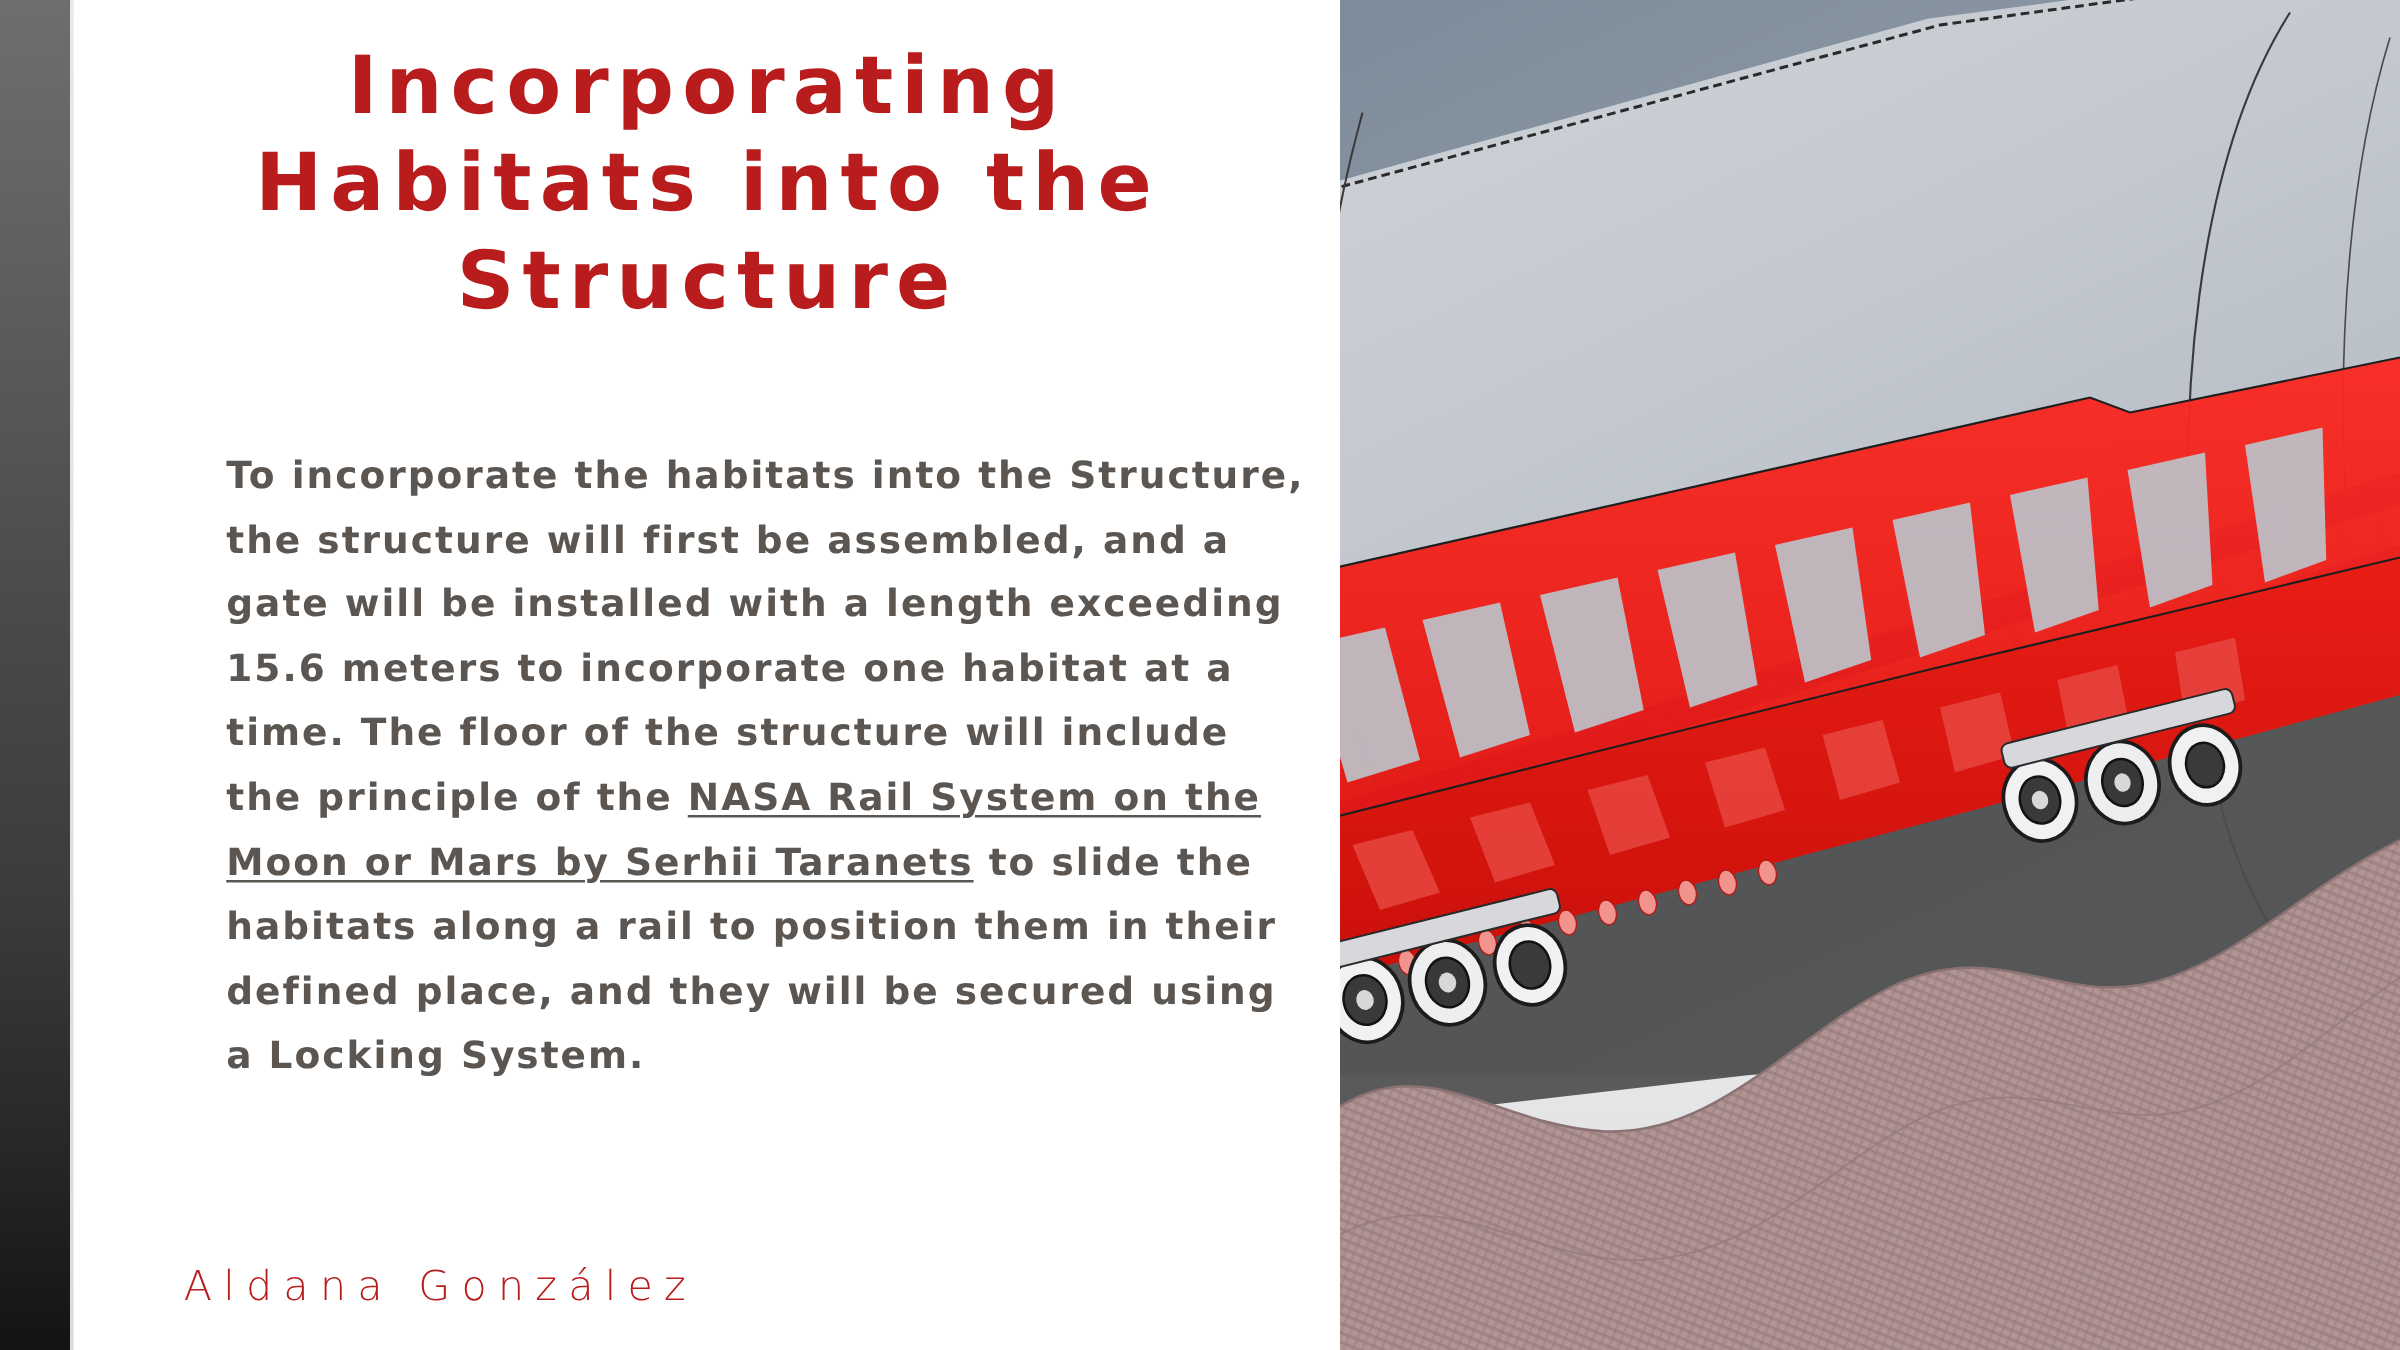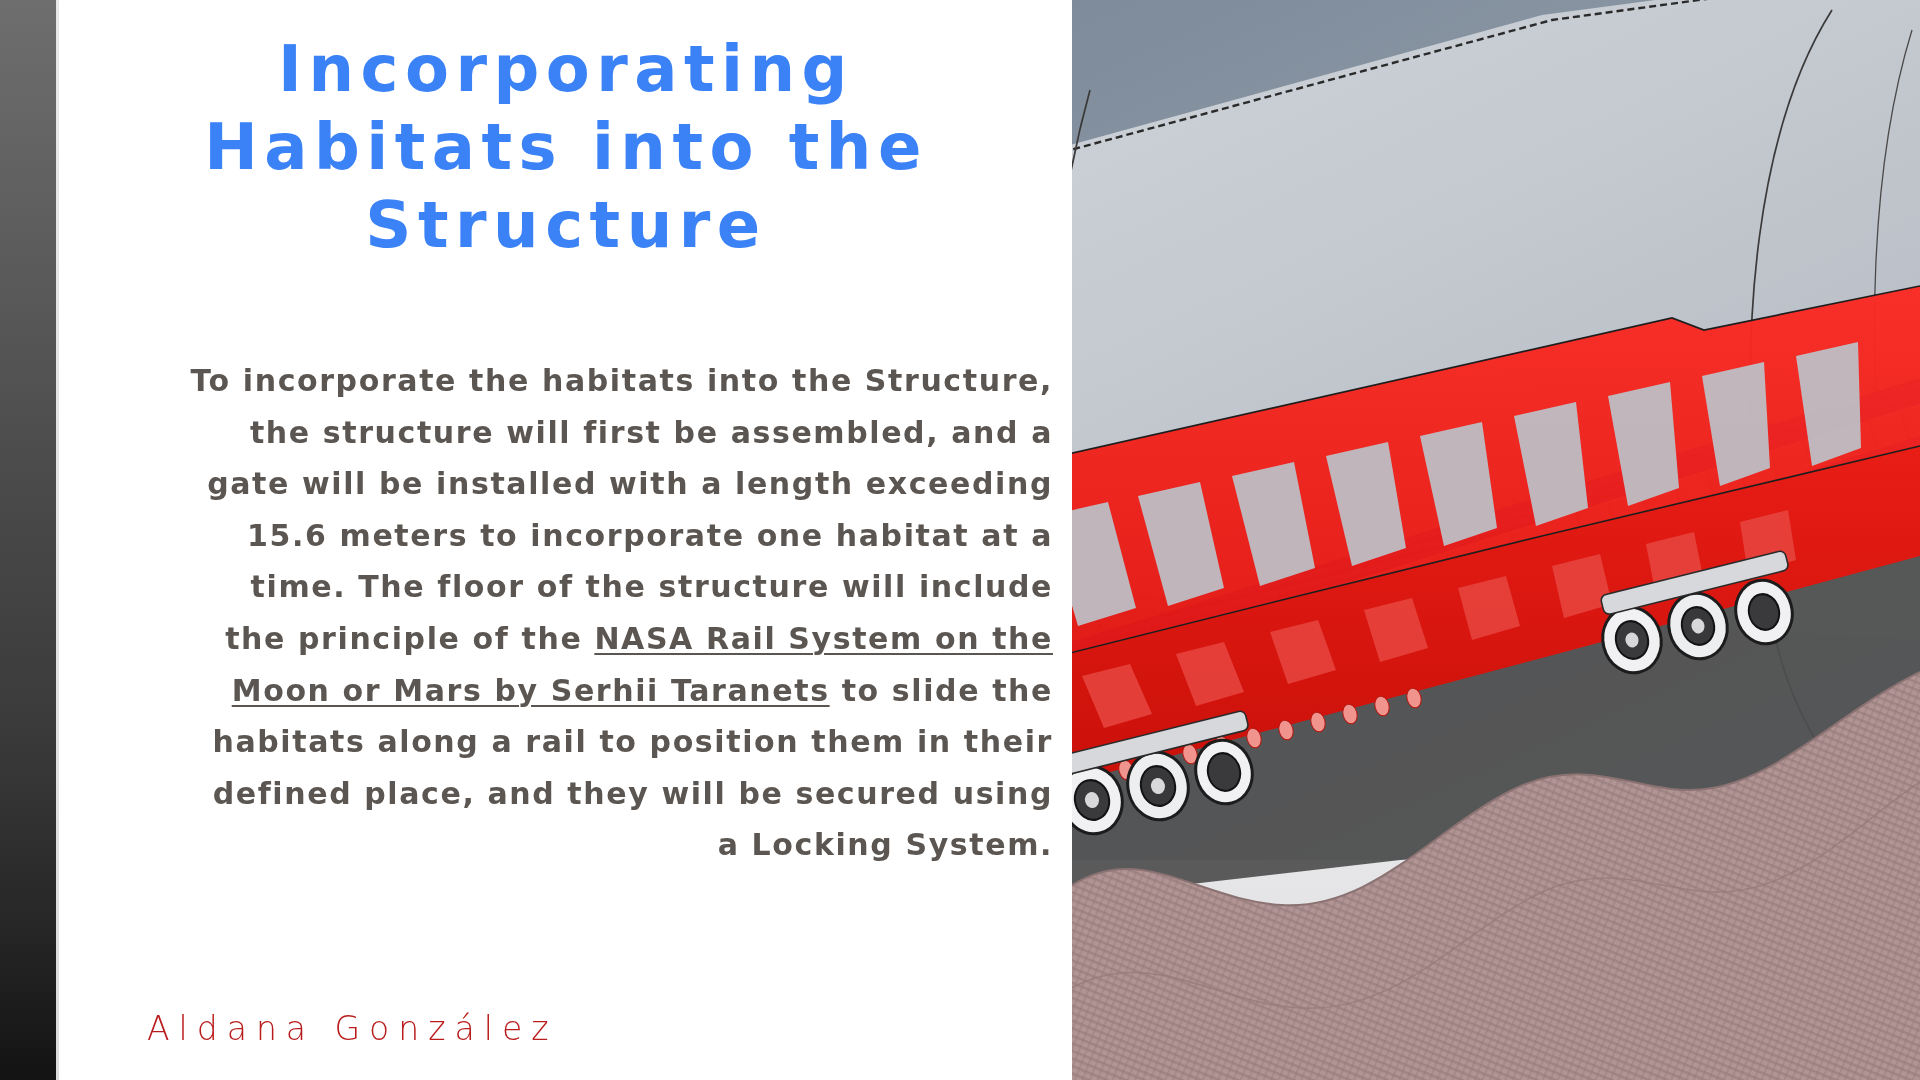--- a/index.html
+++ b/index.html
@@ -42,30 +42,30 @@
     position: absolute;
     left: 52px;
     top: 30px;
     width: 910px;
     text-align: center;
     font-family: "DejaVu Sans", sans-serif;
     font-weight: 700;
     font-size: 64px;
     line-height: 1.22;
     letter-spacing: 6.5px;
-    color: #3b82f6;
+    color: #b91c1c;
     white-space: pre-line;
   }
 
   #body-text {
     position: absolute;
     left: 122px;
     top: 355px;
     width: 872px;
-    text-align: right;
+    text-align: left;
     font-family: "DejaVu Sans", sans-serif;
     font-weight: 700;
     font-size: 30px;
     line-height: 1.72;
     letter-spacing: 1.6px;
     color: #5b5651;
   }
   #body-text .link {
     text-decoration: underline;
     text-underline-offset: 4px;

